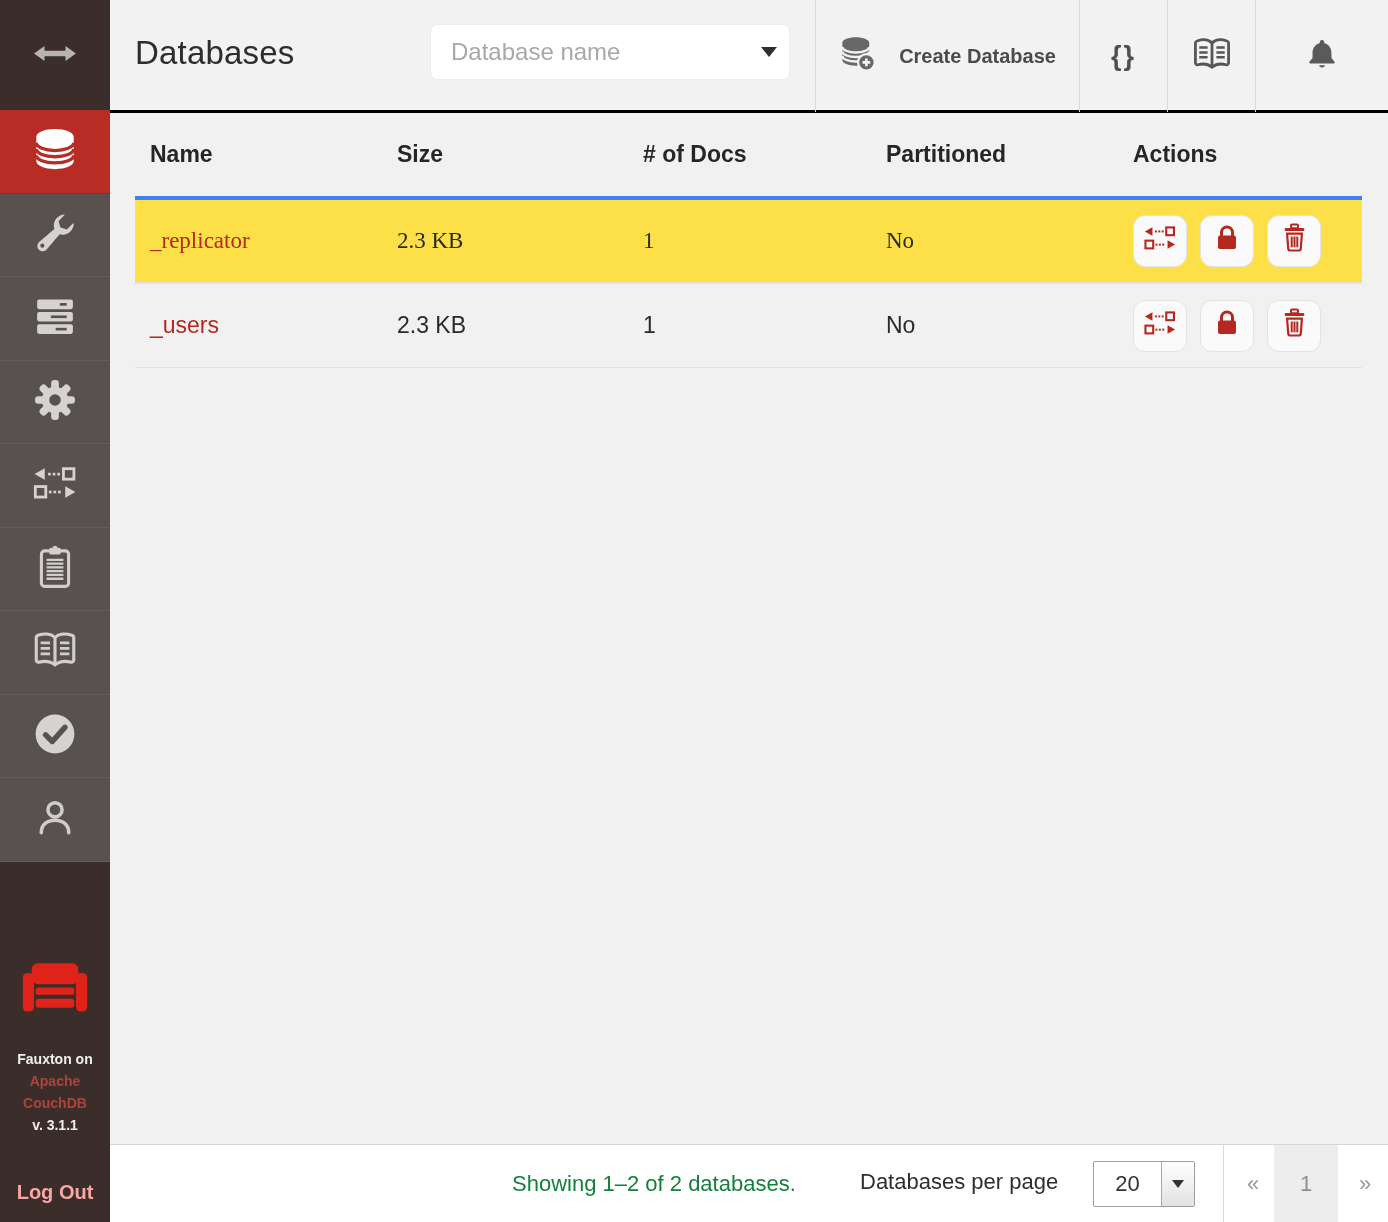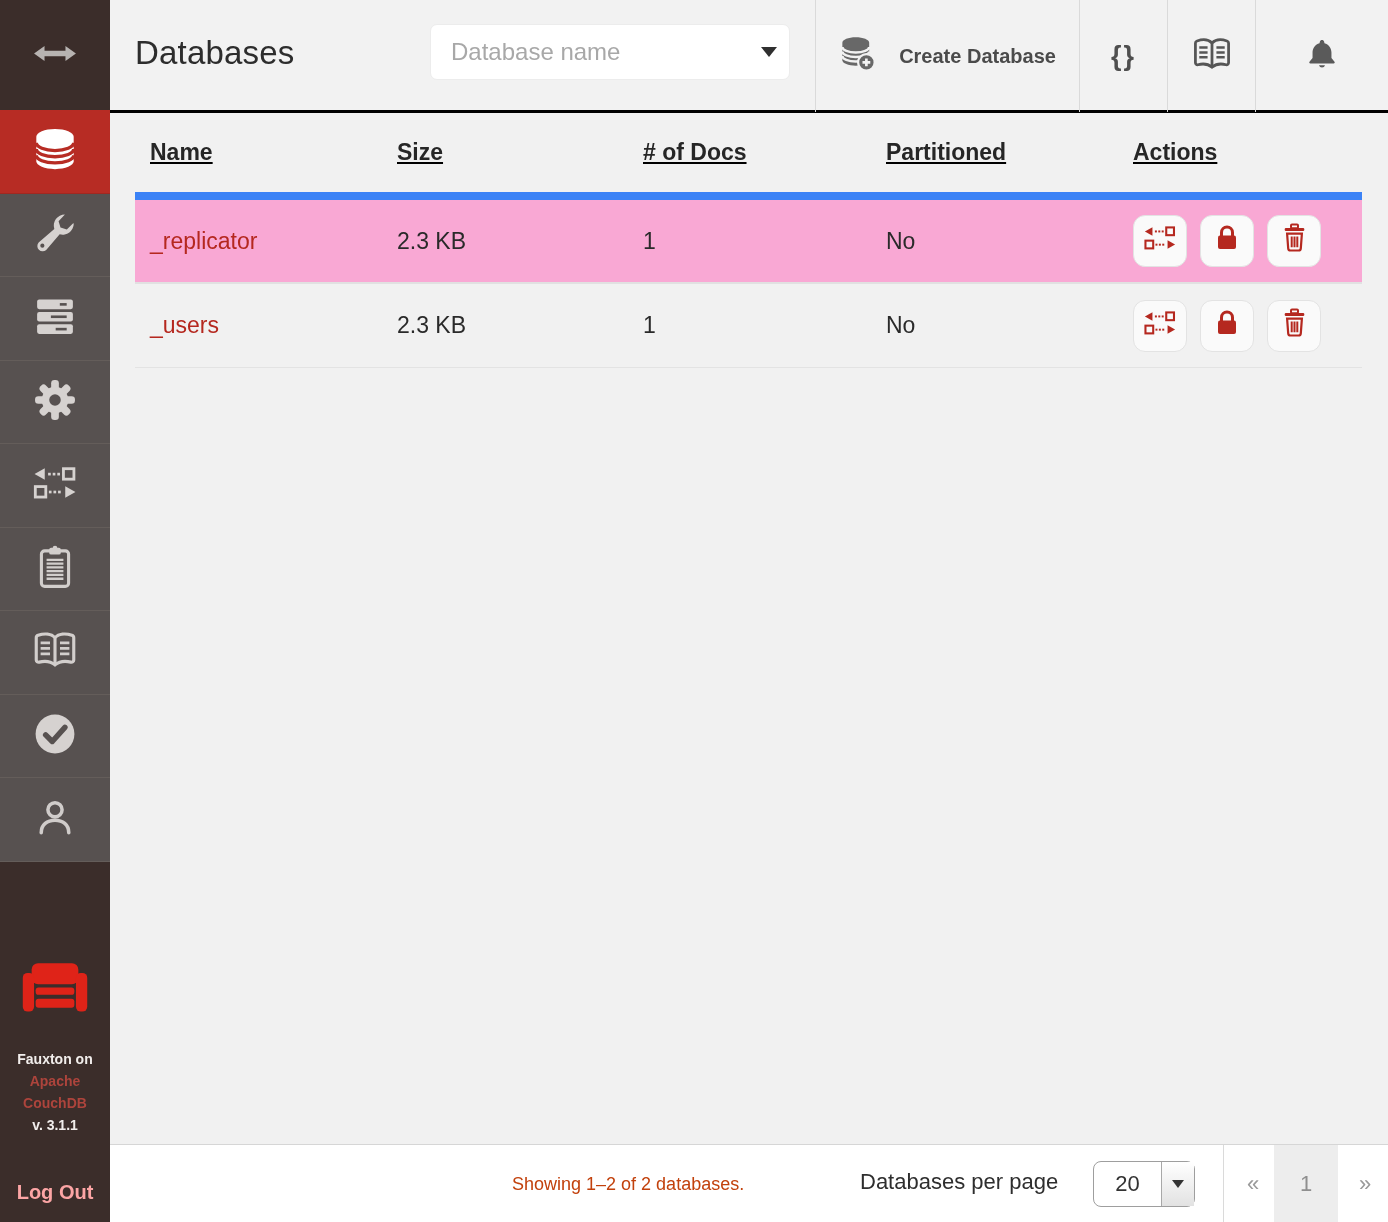--- a/index.html
+++ b/index.html
@@ -41,39 +41,39 @@
   .hsec.docs { width:88px; }
   .hsec.bell { width:133px; }
   .create-label { font-size:20px; font-weight:600; color:#4b4b4b; }
   .api-braces { font-size:27px; font-weight:600; color:#4f4f4f; letter-spacing:2px; }
 
   
   .content { position:absolute; left:110px; top:113px; width:1278px; height:1031px; background:#f1f1f1; }
   .db-table { margin:0 26px 0 25px; }
   .tr { display:grid; grid-template-columns:247px 246px 243px 247px 1fr; align-items:center; }
   .tr > div { padding-left:15px; }
-  .thead { height:87px; border-bottom:8px solid #3b82f6;text-decoration:underline; }
+  .thead { height:87px; border-bottom:4px solid #3b82f6; }
   .th { font-size:23px; font-weight:700; color:#262626; }
   .row { height:84px; font-size:23px; color:#2a2a2a; }
-  .row.r0 { background:#f9a8d4; border-bottom:2px solid #e1e1e1; }
+  .row.r0 { background:#fde047; border-bottom:2px solid #e1e1e1;font-family:Liberation Serif, serif; }
   .row.r1 { background:#f1f1f1; border-bottom:1px solid #e3e3e3; }
   .db-link { color:#b5281f; cursor:pointer; text-decoration:none; }
   .actions-cell { display:flex; gap:13px; }
   .action-btn { width:54px; height:52px; border-radius:12px; background:#fafafa; border:1px solid #e3e3e3;
                 display:flex; align-items:center; justify-content:center; cursor:pointer; }
 
   
   .footer { position:absolute; left:110px; top:1144px; width:1278px; height:78px; background:#ffffff;
             border-top:1px solid #d6d6d6; }
   .showing { position:absolute; left:402px; top:0; height:78px; display:flex; align-items:center;
-             font-size:18px; color:#c2410c; }
+             font-size:22px; color:#15803d; }
   .perpage-label { position:absolute; left:750px; top:0; height:74px; display:flex; align-items:center;
                    font-size:22px; color:#2e2e2e; }
   .perpage-select { position:absolute; left:983px; top:16px; width:102px; height:46px; background:#ffffff;
-                    border:1.5px solid #9e9e9e; border-radius:8px; display:flex; cursor:pointer; }
+                    border:1.5px solid #9e9e9e; border-radius:2px; display:flex; cursor:pointer; }
   .perpage-value { flex:1; display:flex; align-items:center; justify-content:center; font-size:22px; color:#333; }
   .select-arrow { width:33px; border-left:1px solid #a8a8a8; background:linear-gradient(#ffffff,#e2e2e2);
                   display:flex; align-items:center; justify-content:center; }
   .select-caret { width:0; height:0; border-left:6px solid transparent; border-right:6px solid transparent;
                   border-top:8px solid #333; }
   .footer-divider { position:absolute; left:1113px; top:0; width:1px; height:78px; background:#dadada; }
   .pg { position:absolute; top:0; height:78px; display:flex; align-items:center; justify-content:center;
         font-size:22px; color:#9a9a9a; cursor:pointer; }
   .pg.prev { left:1128px; width:30px; }
   .pg.page { left:1164px; width:64px; background:#ededed; color:#8f8f8f; }

